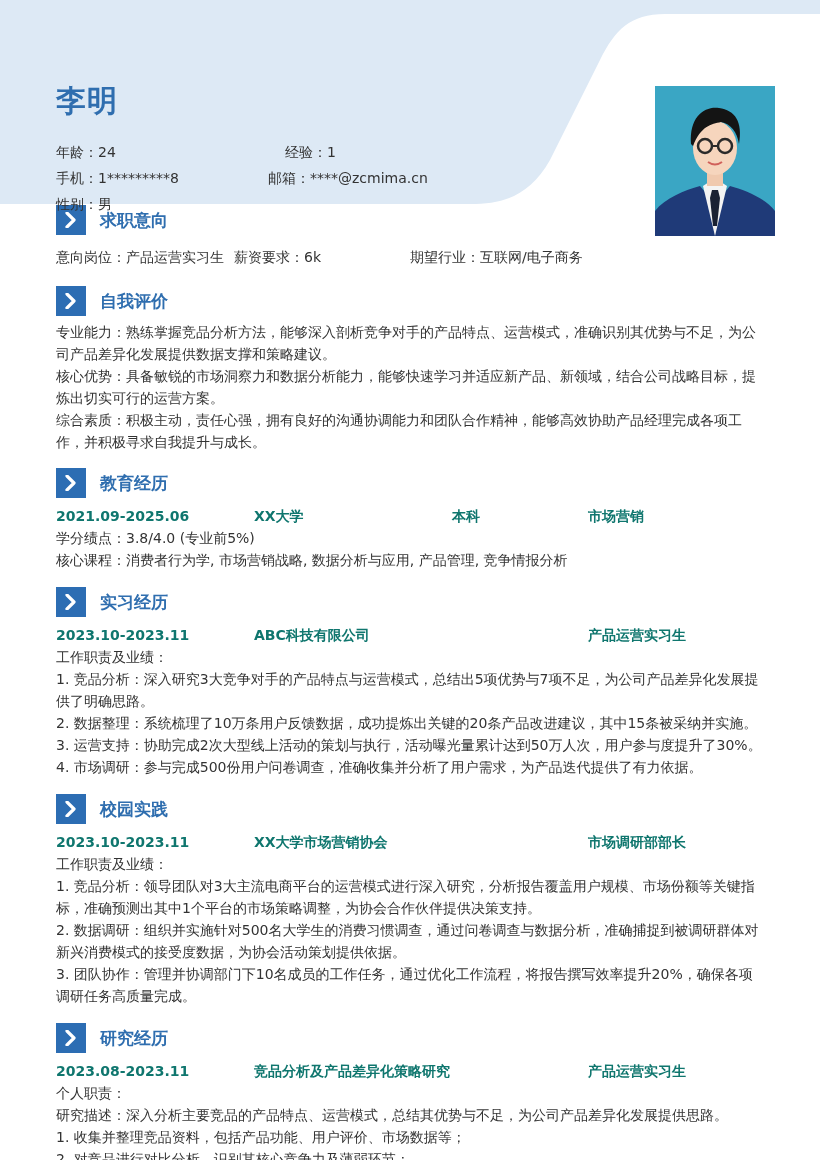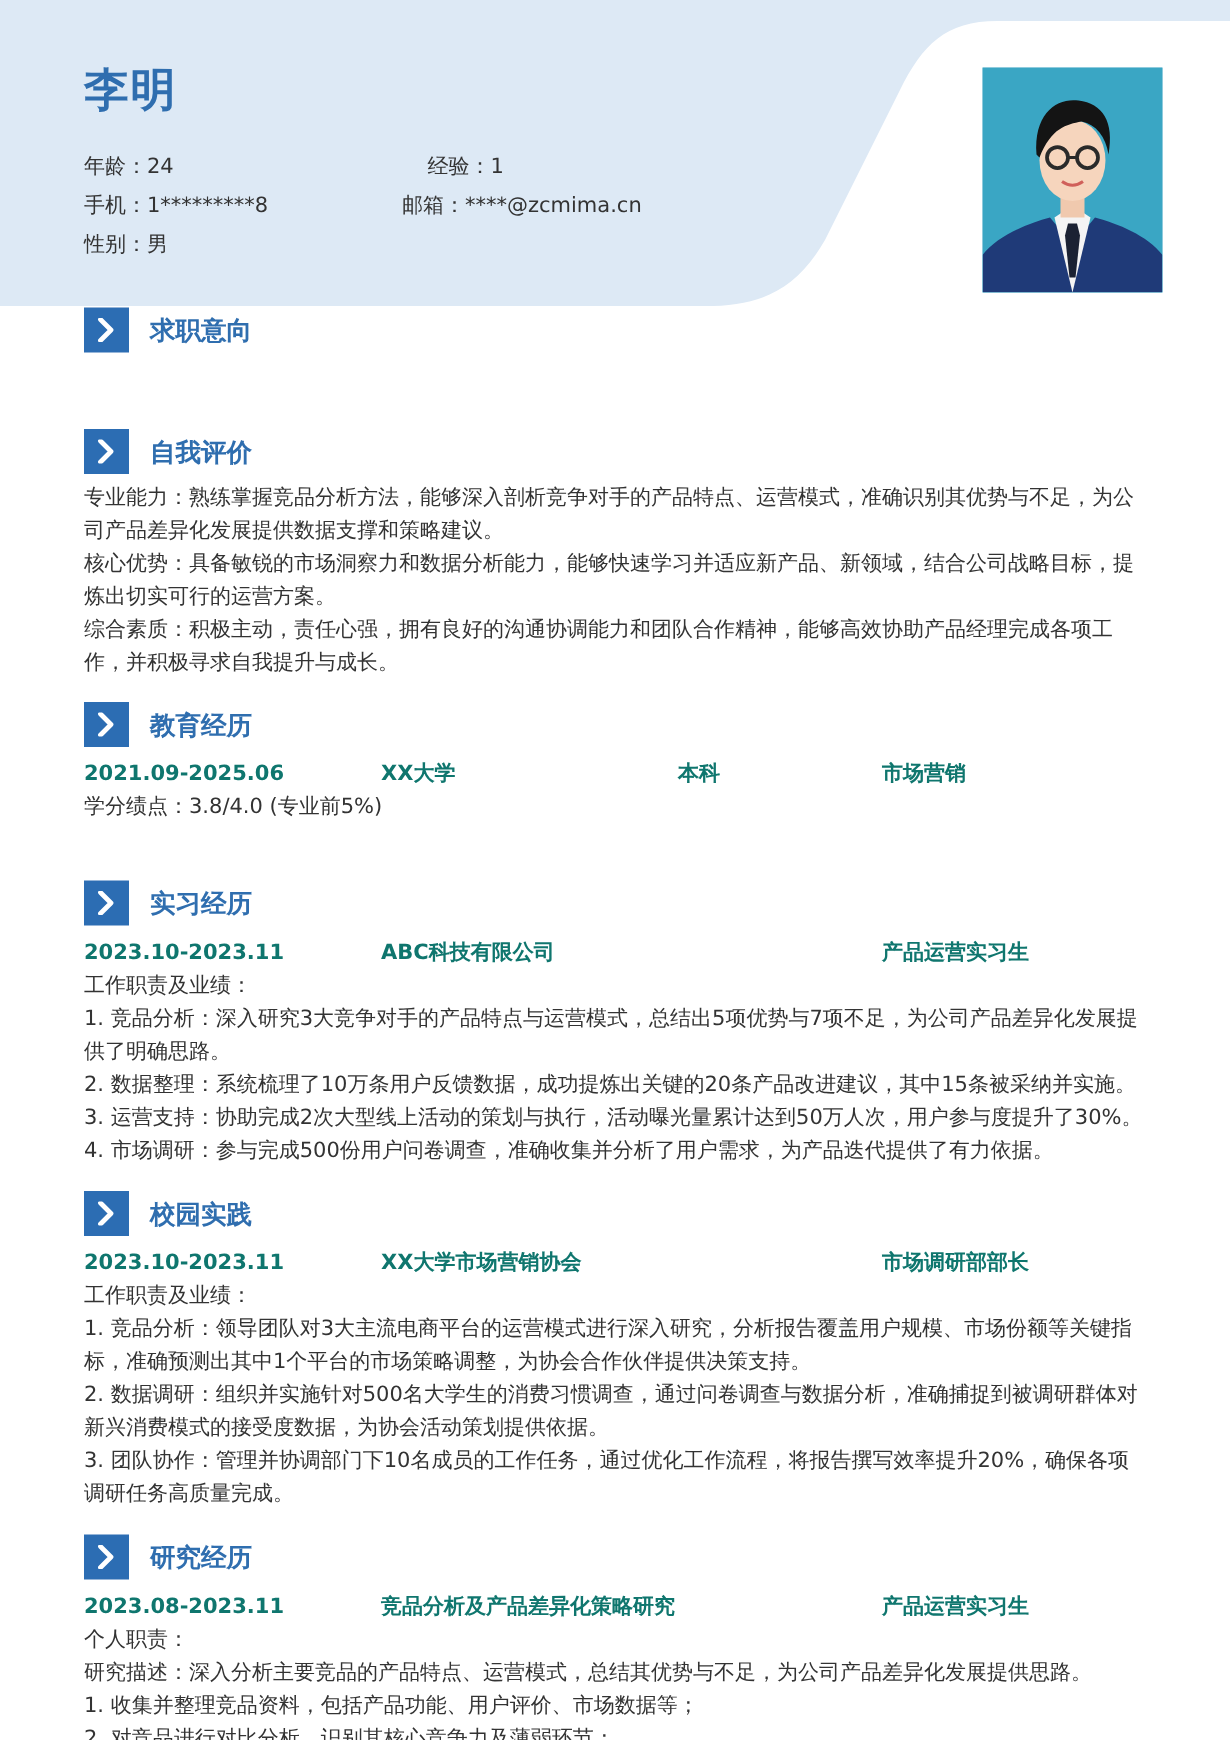--- a/index.html
+++ b/index.html
@@ -1,19 +1,19 @@
 <!DOCTYPE html>
 <html><head>
 <meta charset="utf-8">
 <style>
   * { box-sizing: border-box; margin: 0; padding: 0; }
   html, body { width: 820px; height: 1160px; overflow: hidden; background: #ffffff; }
   body { font-family: "DejaVu Sans", "Liberation Sans", sans-serif; color: #333333; position: relative; }
   .header-bg { position: absolute; left: 0; top: 0; width: 820px; height: 210px; z-index: 0; }
-  .header { position: relative; z-index: 1; height: 204px; }
+  .header { position: relative; z-index: 1; height: 204px; margin-top: 41px; }
   .name { position: absolute; left: 56px; top: 40px; font-size: 30px; font-weight: bold; color: #2f6eaf; letter-spacing: 1px; }
   .info { position: absolute; font-size: 14px; color: #333; line-height: 20px; }
   .photo { position: absolute; left: 655px; top: 45px; width: 120px; height: 150px; overflow: hidden; background: #3aa3c1; }
   .section { position: absolute; left: 56px; right: 56px; }
   .sec-head { display: flex; align-items: center; height: 30px; }
   .sec-icon { width: 30px; height: 30px; background: #2c6db3; display: flex; align-items: center; justify-content: center; }
   .sec-title { margin-left: 14px; font-size: 17px; font-weight: bold; color: #2f6eaf; }
   .line { font-size: 14px; line-height: 22px; color: #333; }
   .row { position: relative; height: 22px; font-size: 14px; font-weight: bold; color: #0f766e; line-height: 22px; }
   .row span { position: absolute; top: 0; white-space: nowrap; }
@@ -64,20 +64,25 @@
 
 <div class="section" style="top:205px;">
   <div class="sec-head">
     <div class="sec-icon">
       <svg width="14" height="16" viewBox="0 0 14 16">
           <path d="M3 1 L10 8 L3 15" fill="none" stroke="#fff" stroke-width="3.2" stroke-linecap="round" stroke-linejoin="round"></path>
         </svg>
     </div>
     <div class="sec-title">求职意向</div>
   </div>
+  <div class="line" style="position:relative; height:22px; margin-top:11px;">
+    <span style="position:absolute; left:0;">意向岗位：产品运营实习生</span>
+    <span style="position:absolute; left:178px;">薪资要求：6k</span>
+    <span style="position:absolute; left:354px;">期望行业：互联网/电子商务</span>
+  </div>
 </div>
 
 <div class="section" style="top:286px;">
   <div class="sec-head">
     <div class="sec-icon">
       <svg width="14" height="16" viewBox="0 0 14 16">
           <path d="M3 1 L10 8 L3 15" fill="none" stroke="#fff" stroke-width="3.2" stroke-linecap="round" stroke-linejoin="round"></path>
         </svg>
     </div>
     <div class="sec-title">自我评价</div>
@@ -98,20 +103,21 @@
     </div>
     <div class="sec-title">教育经历</div>
   </div>
   <div class="row" style="margin-top:7px;">
     <span class="c1">2021.09-2025.06</span>
     <span class="c2">XX大学</span>
     <span class="c3">本科</span>
     <span class="c4">市场营销</span>
   </div>
   <div class="line">学分绩点：3.8/4.0 (专业前5%)</div>
+  <div class="line">核心课程：消费者行为学, 市场营销战略, 数据分析与应用, 产品管理, 竞争情报分析</div>
 </div>
 
 <div class="section" style="top:587px;">
   <div class="sec-head">
     <div class="sec-icon">
       <svg width="14" height="16" viewBox="0 0 14 16">
           <path d="M3 1 L10 8 L3 15" fill="none" stroke="#fff" stroke-width="3.2" stroke-linecap="round" stroke-linejoin="round"></path>
         </svg>
     </div>
     <div class="sec-title">实习经历</div>

